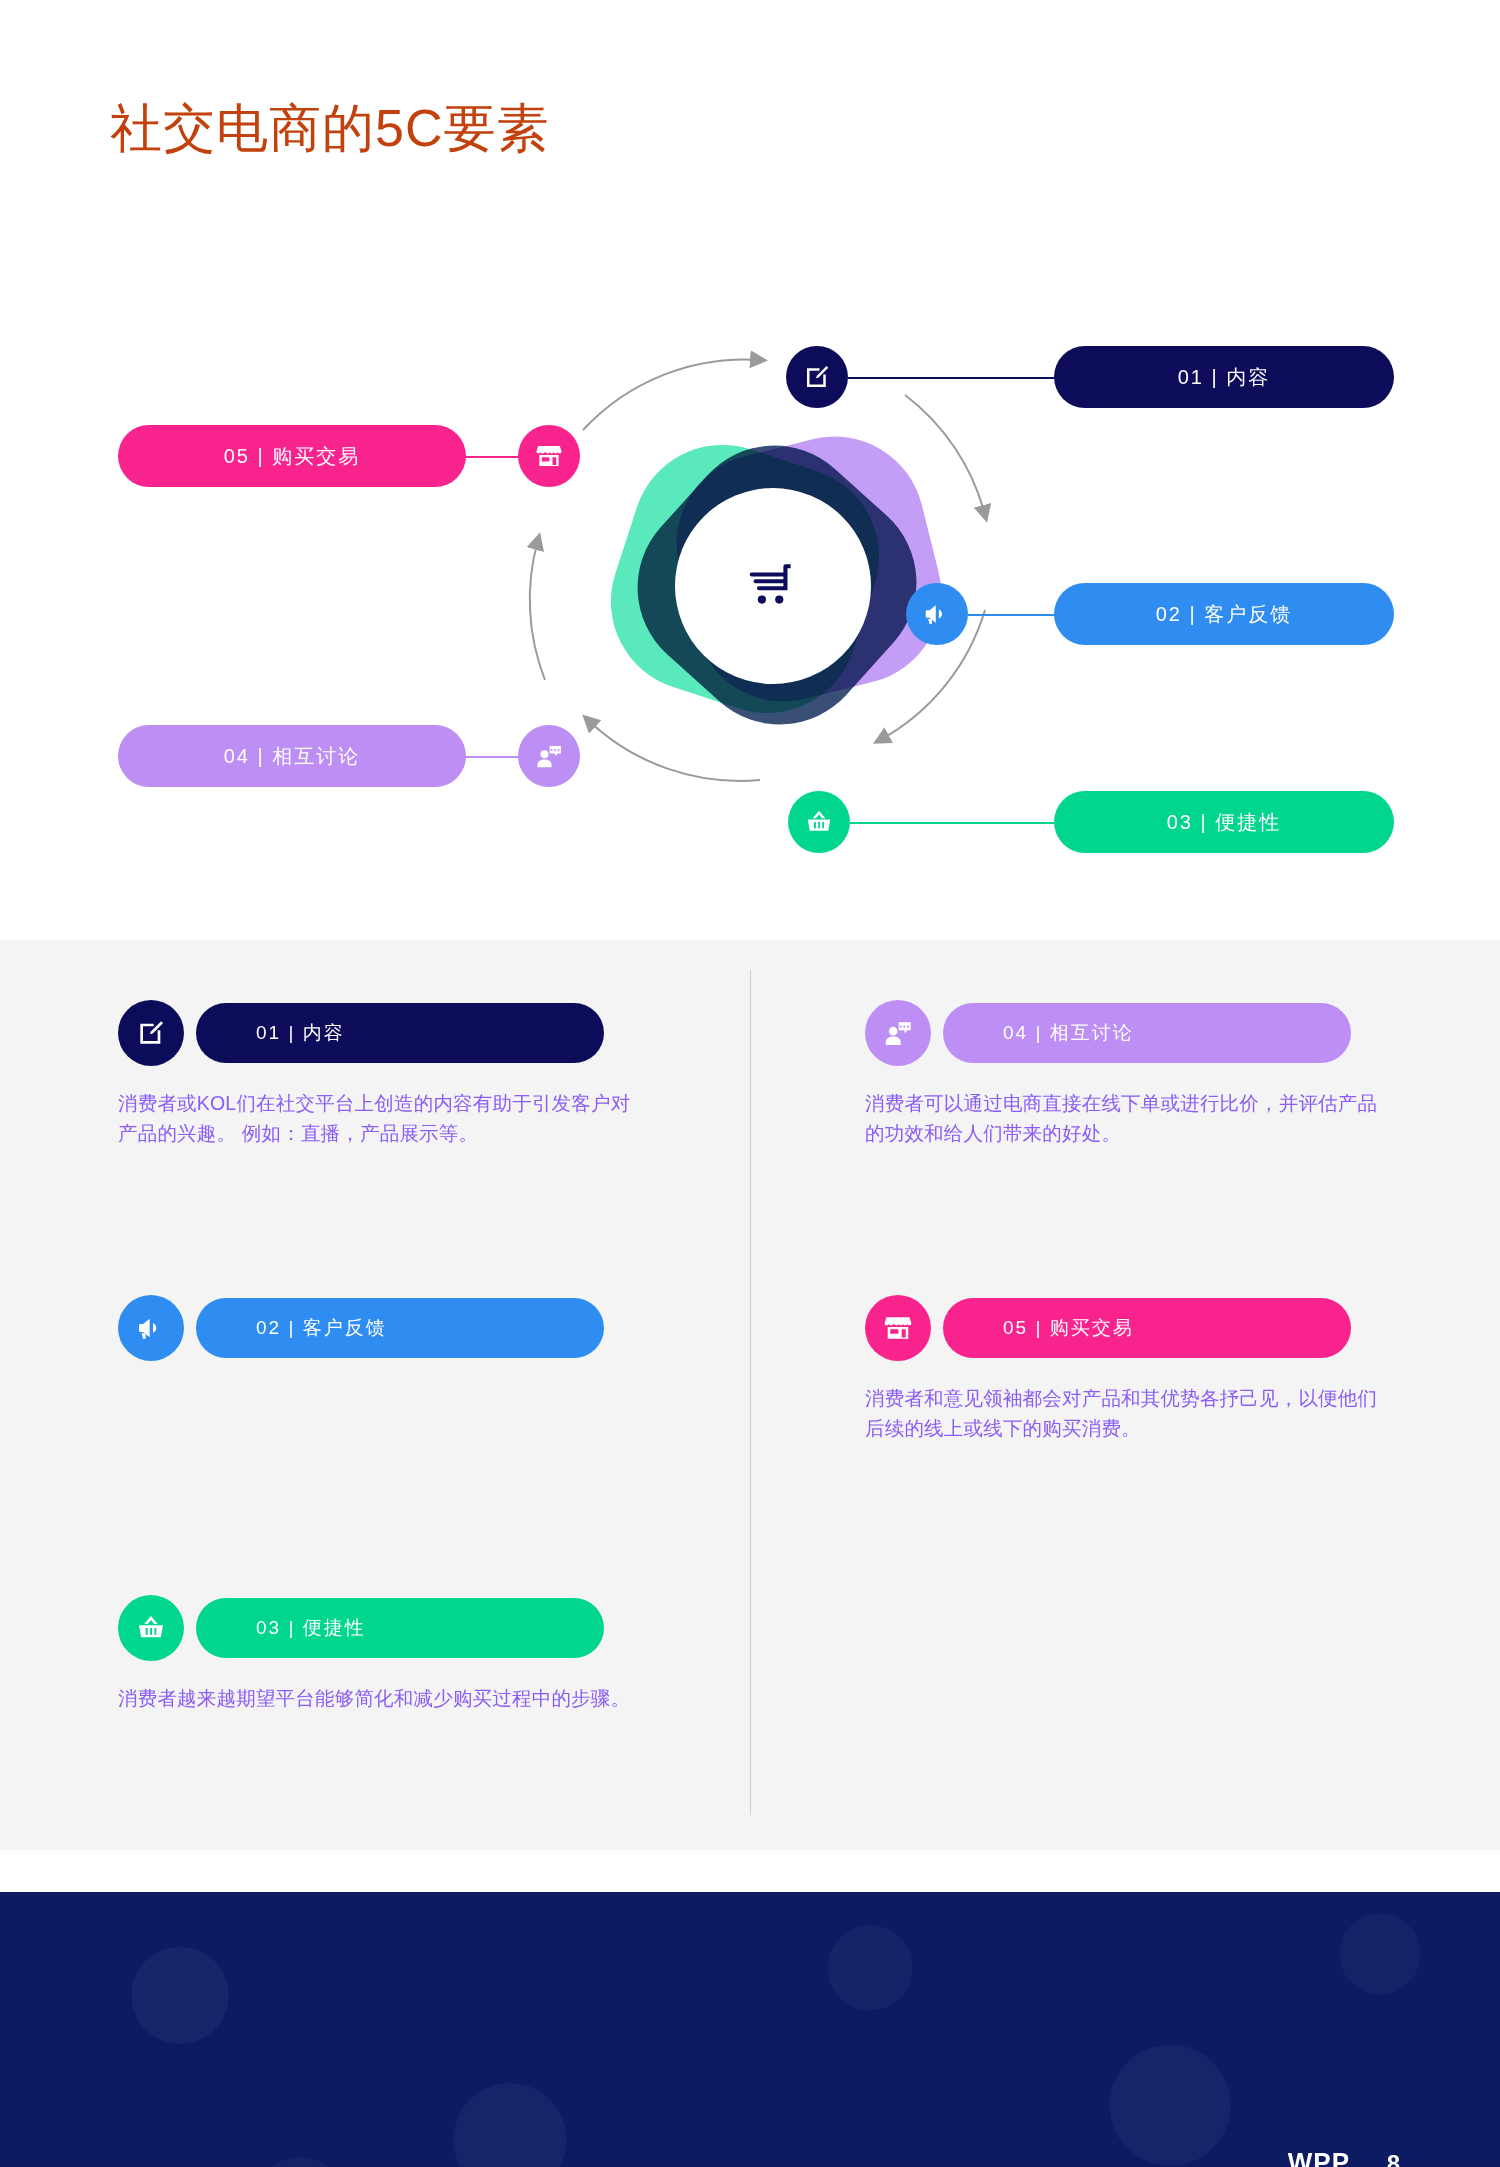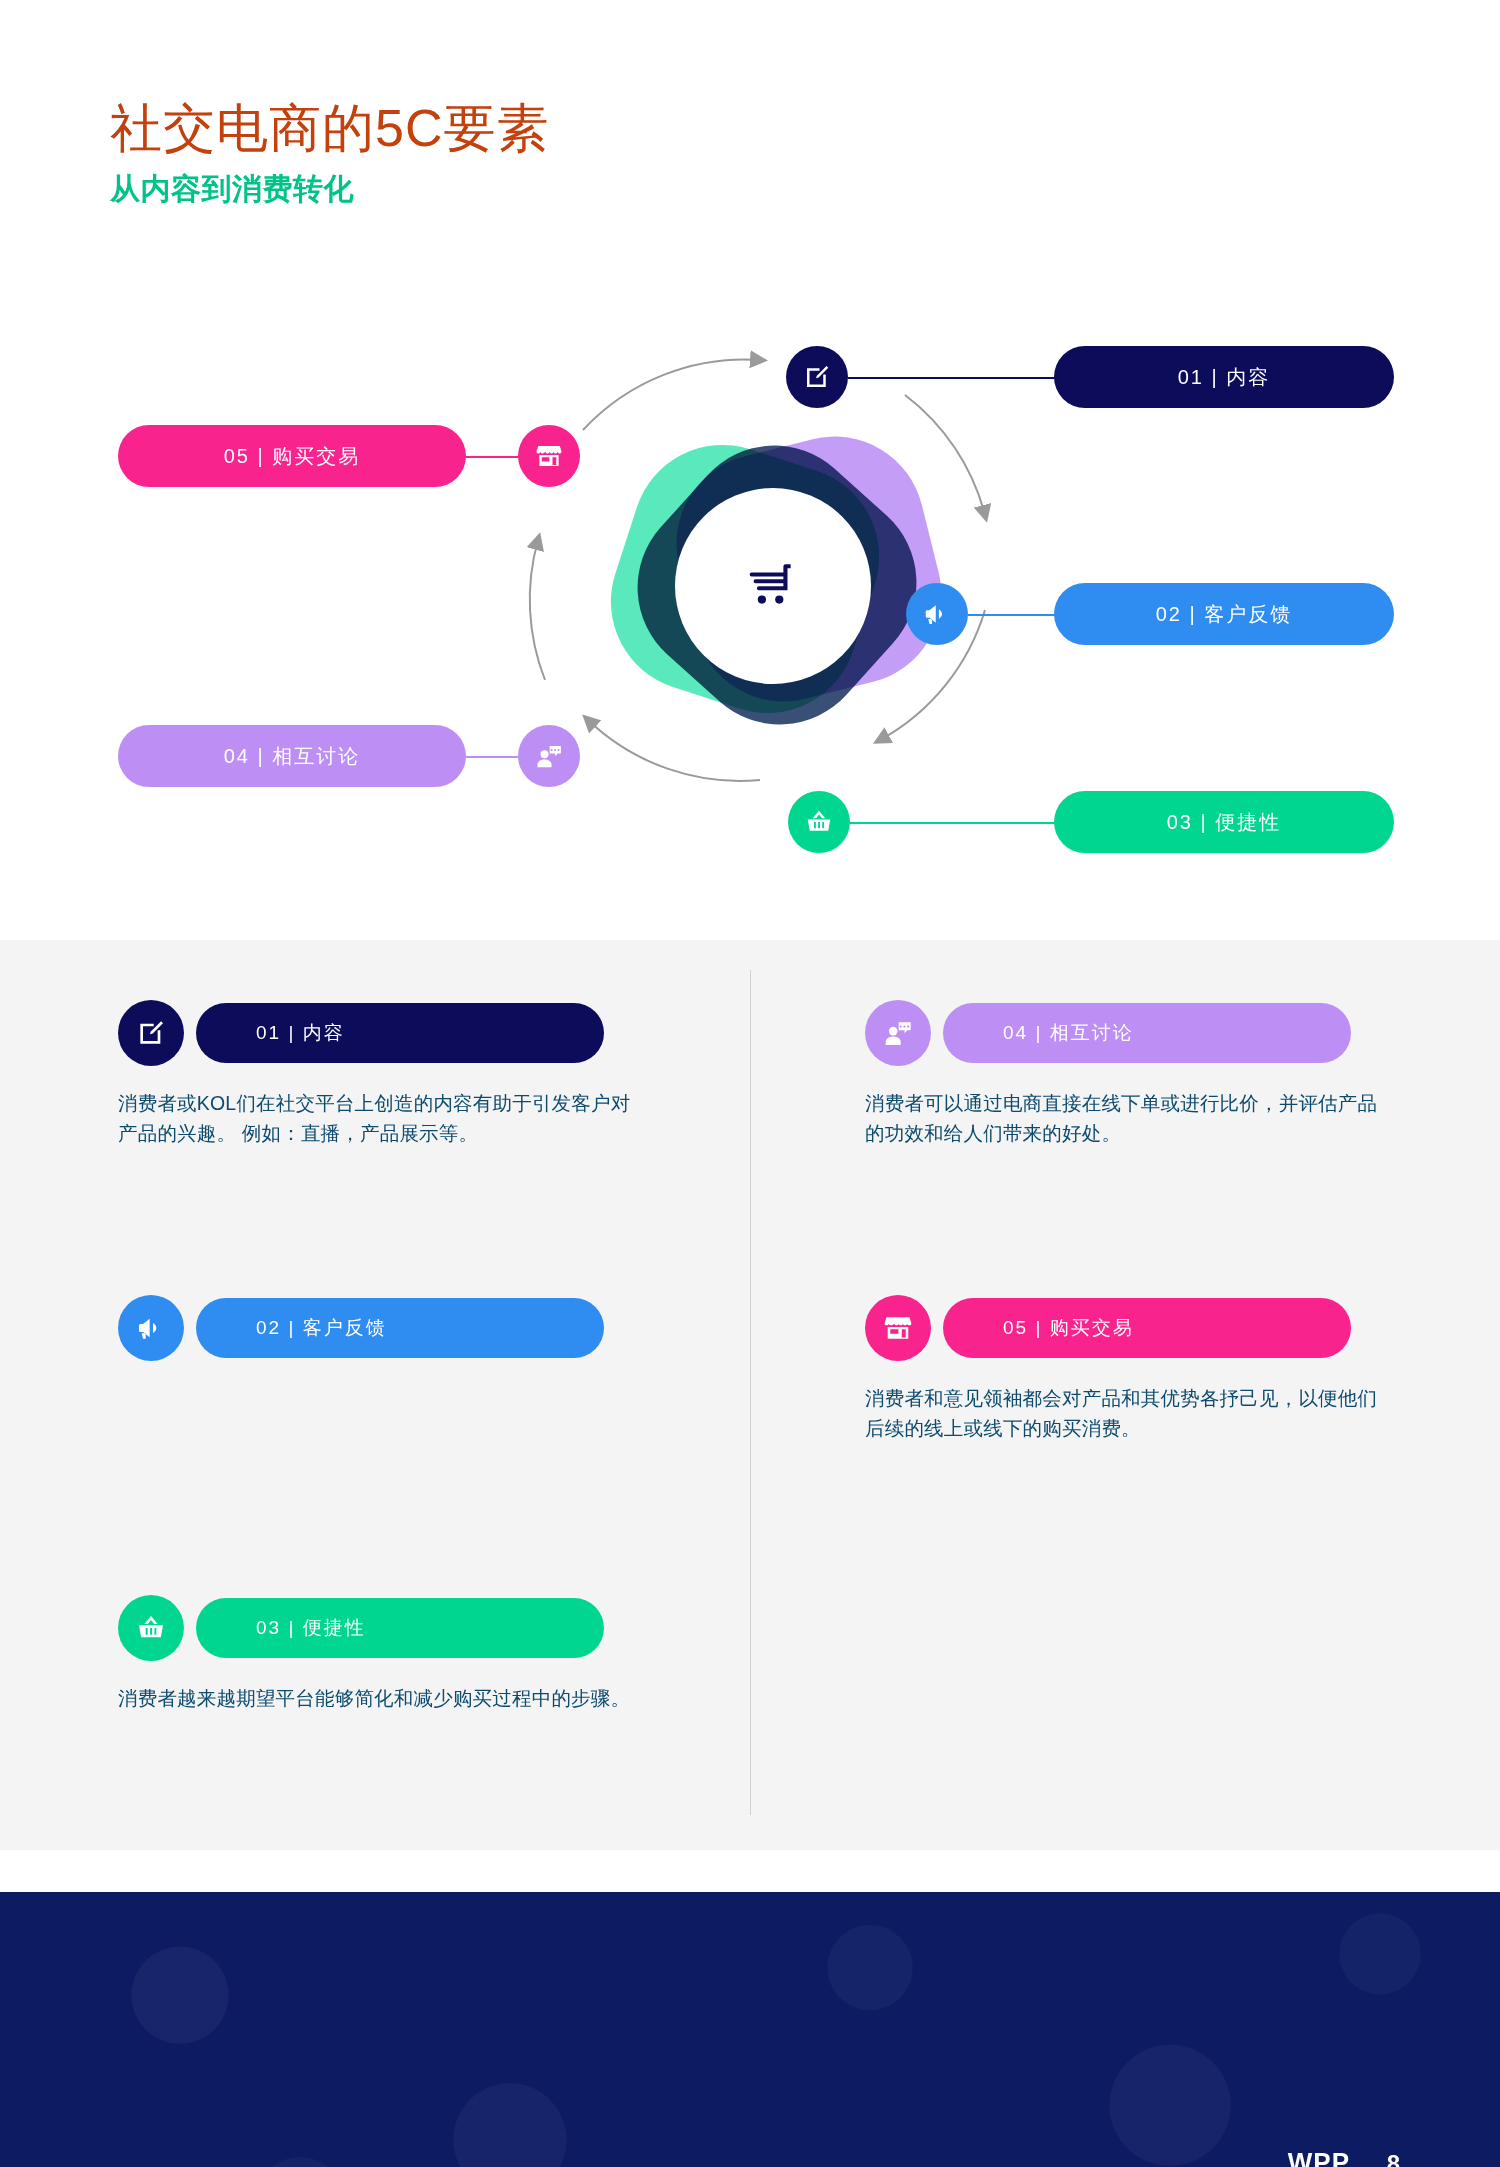--- a/index.html
+++ b/index.html
@@ -70,21 +70,21 @@
     border-radius: 50%; display: flex; align-items: center; justify-content: center;
   }
   .card-badge svg { width: 32px; height: 32px; fill: #ffffff; }
   .card-pill {
     position: absolute; left: 78px; top: 3px; width: 408px; height: 60px;
     border-radius: 30px; display: flex; align-items: center;
     padding-left: 60px; color: #ffffff; font-size: 19px; letter-spacing: 2px;
   }
   .card-body {
     margin-top: 22px; font-size: 19.5px; line-height: 1.55;
-    color: #0c4a6e; letter-spacing: .2px; width: 520px;
+    color: #8b5cf6; letter-spacing: .2px; width: 520px;
   }
 
   
   .footer {
     position: absolute; left: 0; top: 1892px; width: 1500px; height: 344px;
     background: #0d1b63;
     background-image:
       radial-gradient(circle at 12% 30%, rgba(255,255,255,.045) 0 48px, transparent 49px),
       radial-gradient(circle at 34% 72%, rgba(255,255,255,.04) 0 56px, transparent 57px),
       radial-gradient(circle at 58% 22%, rgba(255,255,255,.035) 0 42px, transparent 43px),
@@ -103,21 +103,20 @@
     color: #ffffff; font-size: 24px;
   }
 </style>
 </head>
 <body>
 
 <div class="page">
 
   <div class="header">
     <div class="title">社交电商的5C要素</div>
-    <div class="subtitle">从内容到消费转化</div>
   </div>
 
   <div class="diagram">
 
     <svg class="ring-svg" width="1500" height="640">
       <defs>
         <marker id="ah" markerWidth="9" markerHeight="9" refX="5" refY="4.5" orient="auto">
           <path d="M0,0 L9,4.5 L0,9 z" fill="#9a9a9a"></path>
         </marker>
       </defs>

